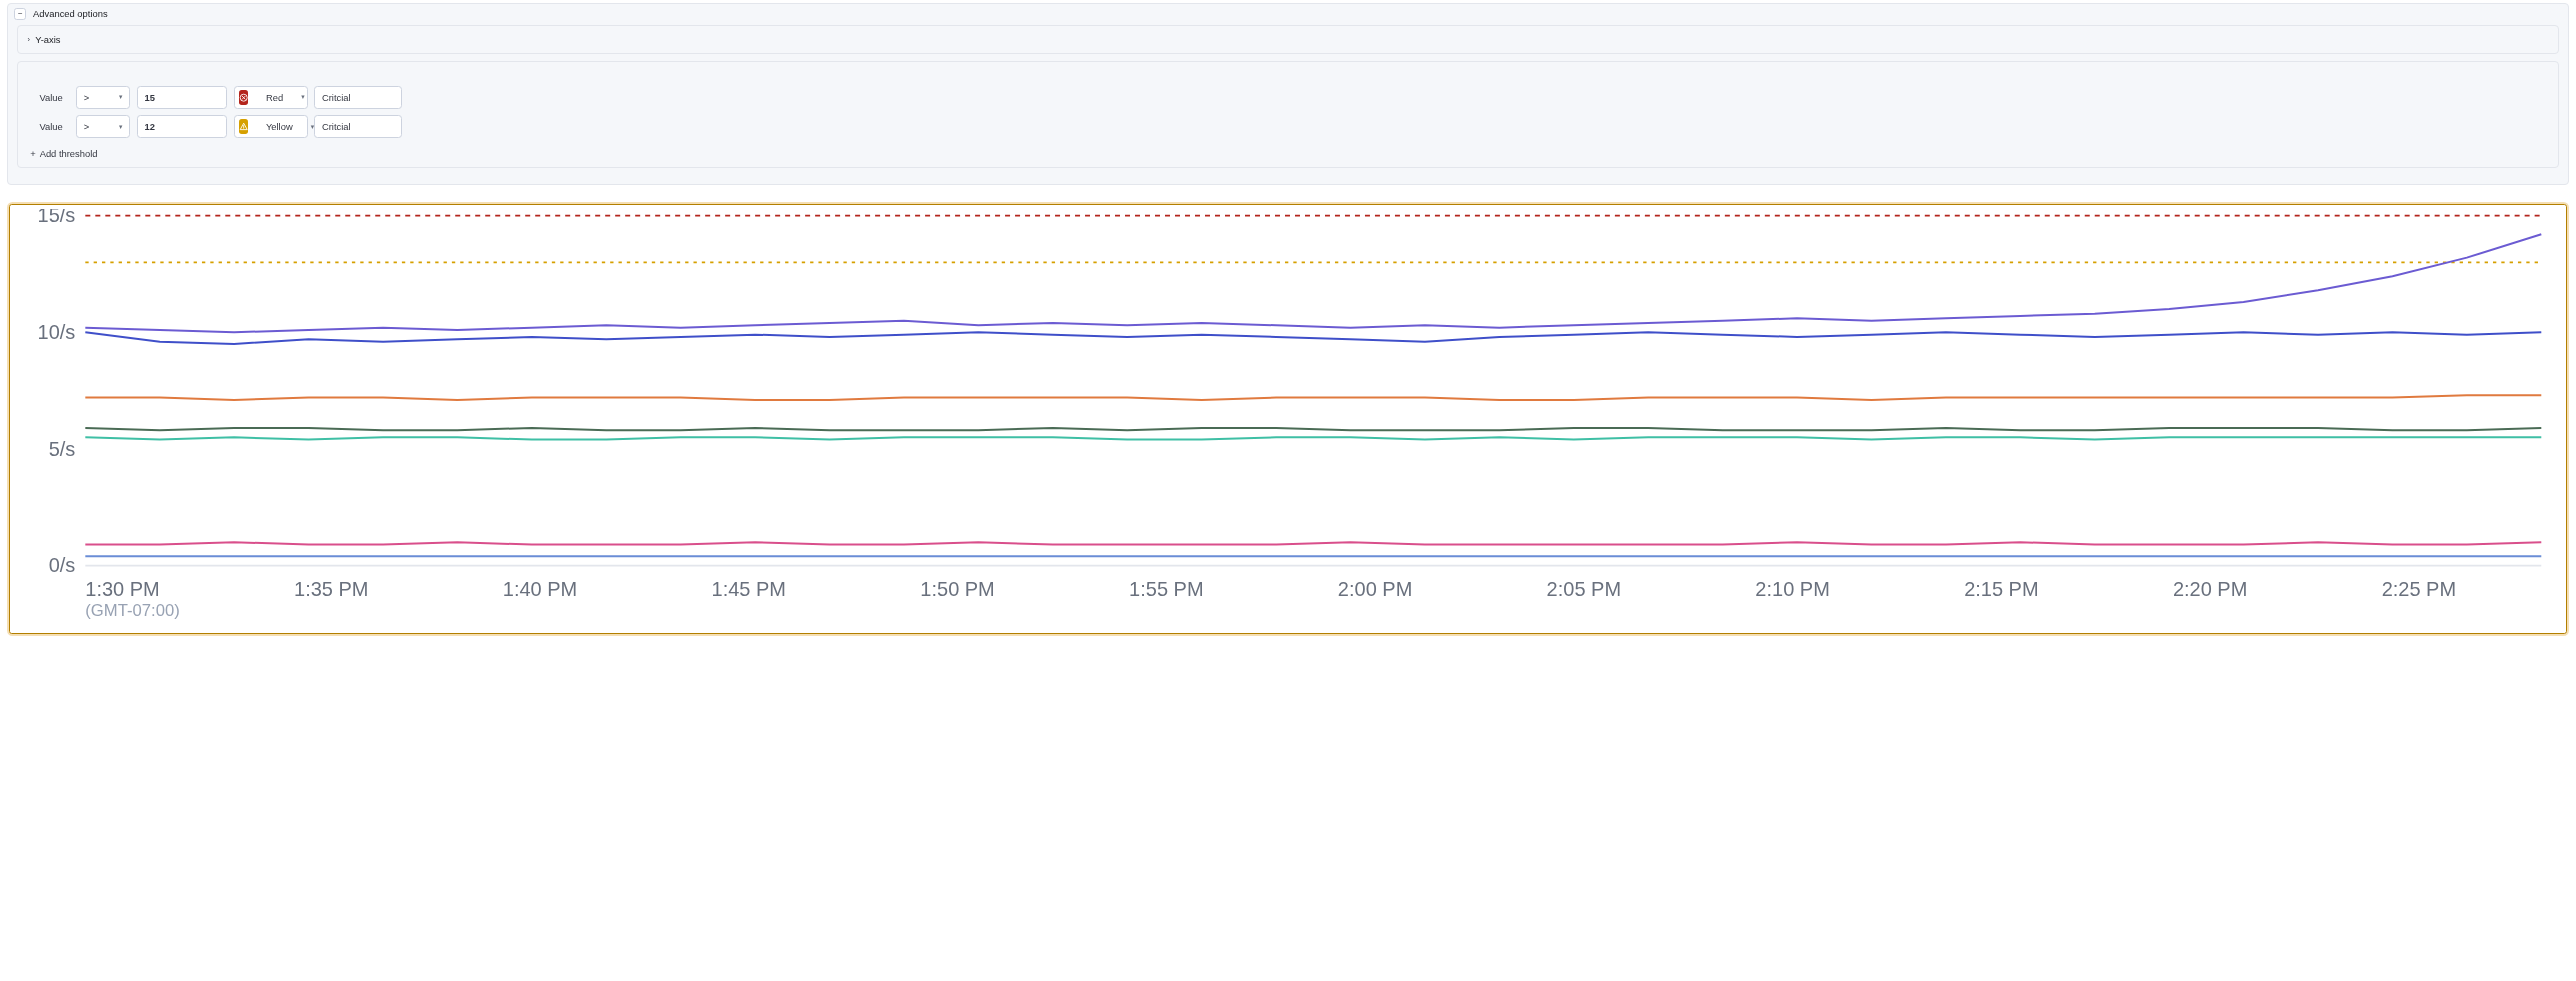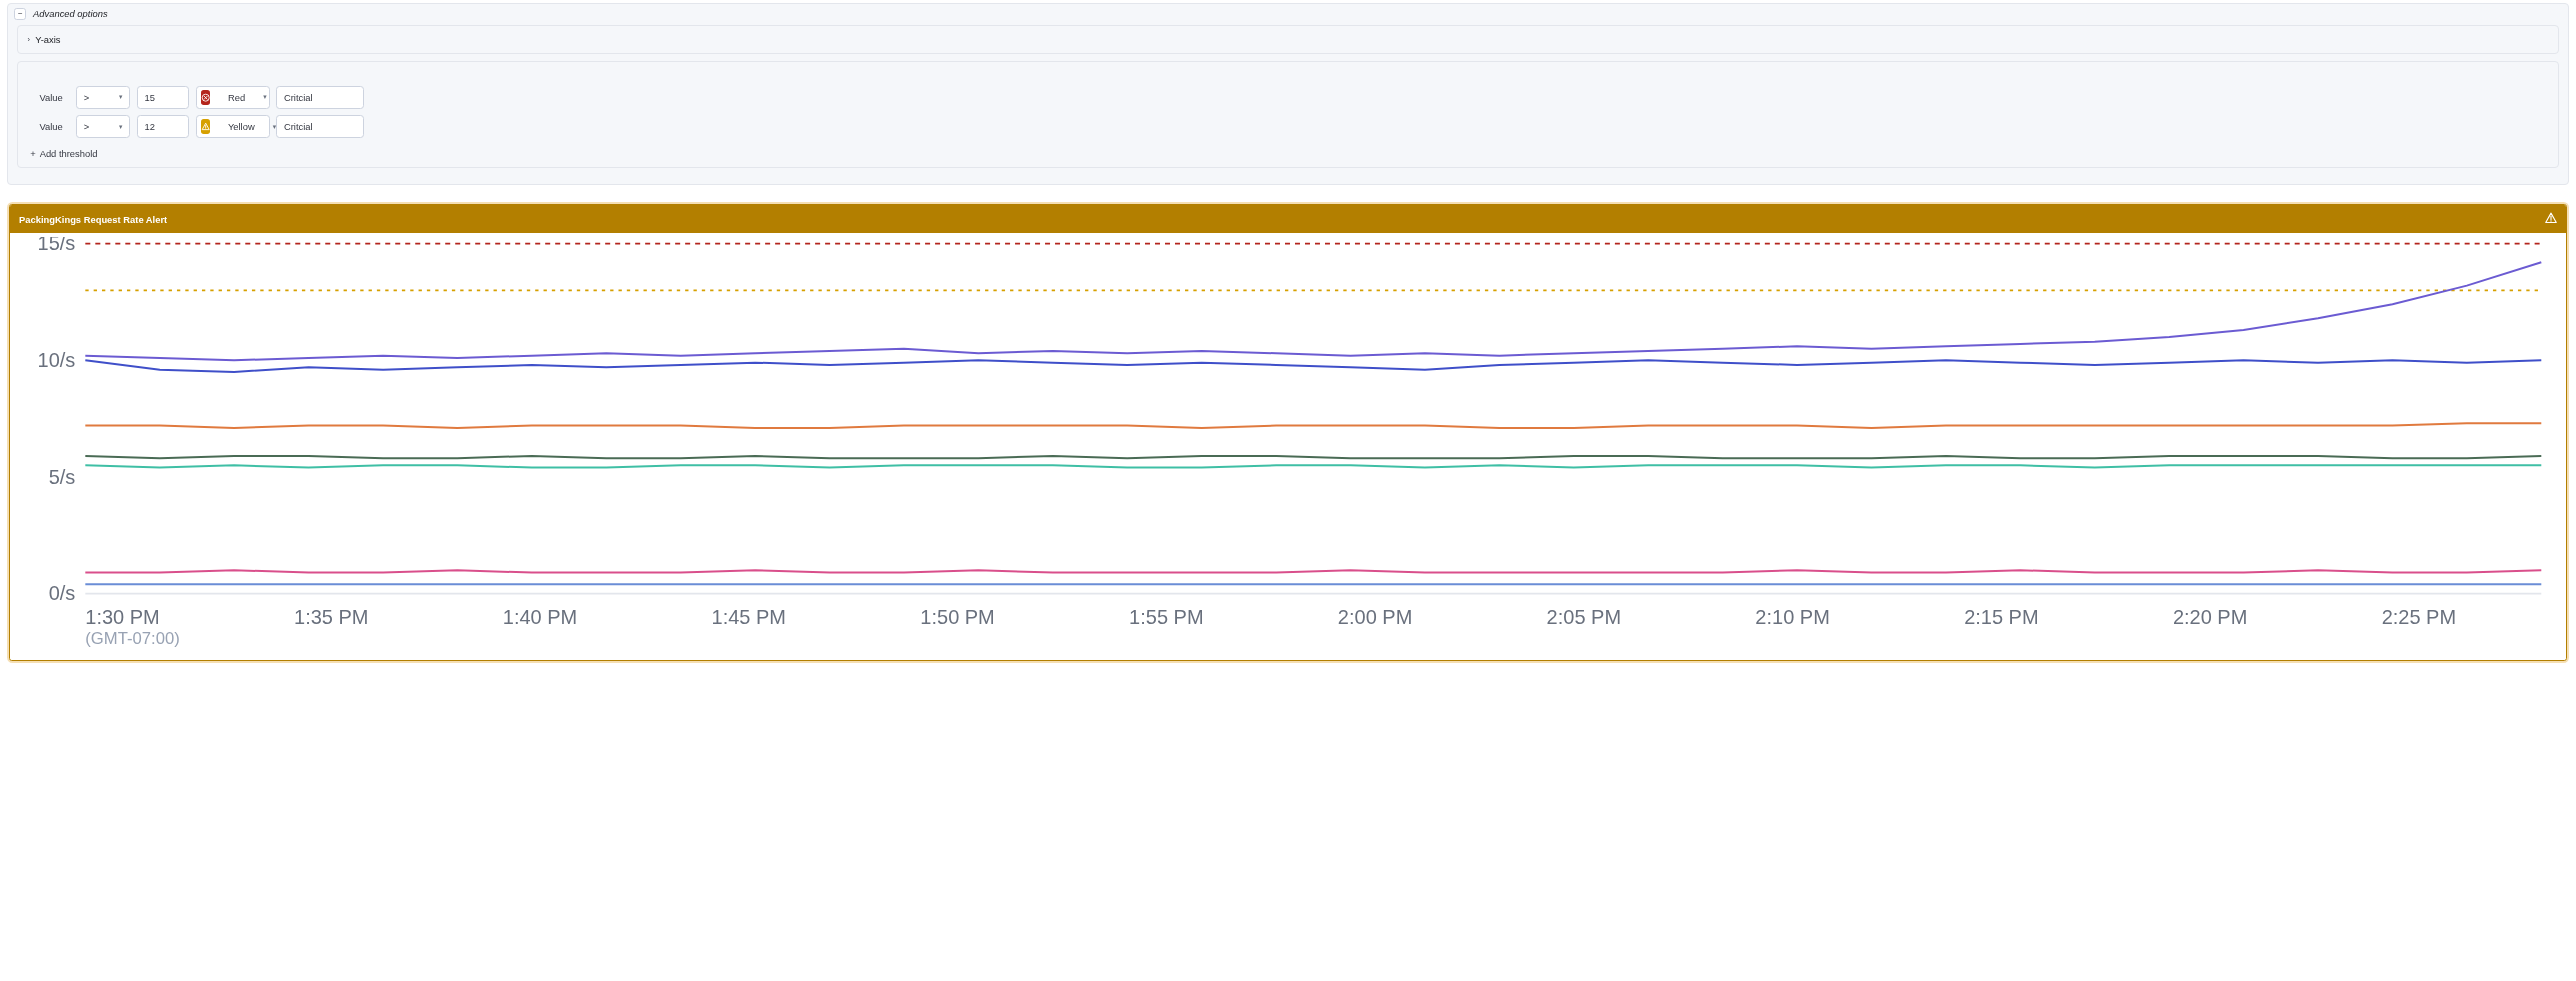--- a/index.html
+++ b/index.html
@@ -27,21 +27,21 @@
   .collapse-btn {
     width: 12px; height: 12px;
     display: inline-flex; align-items: center; justify-content: center;
     border: 0.7px solid #cdd3df;
     border-radius: 2.7px;
     background: #fff;
     font-size: 8px;
     line-height: 1;
     color: #343741;
   }
-  .panel-title { font-weight: 400; color: #1a1c21; font-style: italic; }
+  .panel-title { font-weight: 400; color: #1a1c21; }
   .subsection {
     background: #f5f7fa;
     border: 0.7px solid #e3e6ec;
     border-radius: 4px;
     margin: 0 9.4px 6.7px 9.4px;
     padding: 8px 9.4px;
   }
   .sub-header {
     display: flex; align-items: center; gap: 5.4px;
     font-weight: 400;
@@ -60,21 +60,21 @@
     border: 0.7px solid #cdd3df;
     border-radius: 3.4px;
     height: 23px;
     display: inline-flex;
     align-items: center;
     padding: 0 6.7px;
     font-size: 9.4px;
     color: #343741;
   }
   .select { width: 54px; justify-content: space-between; }
-  .num-input { width: 52px; }
+  .num-input { width: 90px; font-weight: bold; }
   .color-select { width: 74px; justify-content: flex-start; gap: 18px; position: relative; padding-left:4px;}
   .color-select .chev-d { margin-left:auto; }
   .swatch {
     width: 15px; height: 15px;
     border-radius: 2.7px;
     display:inline-flex; align-items:center; justify-content:center;
   }
   .swatch.red { background:#b4251d; }
   .swatch.yellow { background:#d6a000; }
   .swatch svg { width:9.4px; height:9.4px; }
@@ -187,30 +187,20 @@
       <div class="add-threshold">
         <span class="plus">+</span>
         <span>Add threshold</span>
       </div>
     </div>
   </div>
 </div>
 
 <div class="widget-wrap">
   <div class="widget">
-    <div class="widget-header">
-      <span>PackingKings Request Rate Alert</span>
-      <span class="warn-icon">
-        <svg viewBox="0 0 16 16">
-            <path d="M8 1.5 L15 14 H1 Z" fill="none" stroke="#fff" stroke-width="1.5" stroke-linejoin="round"></path>
-            <line x1="8" y1="5.5" x2="8" y2="10" stroke="#fff" stroke-width="1.5" stroke-linecap="round"></line>
-            <circle cx="8" cy="12" r="0.9" fill="#fff"></circle>
-          </svg>
-      </span>
-    </div>
     <div class="chart-area">
       <svg id="chart-svg" class="chart-svg" viewBox="0 0 1520 250" preserveAspectRatio="none" style="font-size:14px">
           <line x1="38" x2="1512" y1="4" y2="4" class="grid-top"></line>
           <line x1="38" x2="1512" y1="31.999999999999993" y2="31.999999999999993" class="grid-mid"></line>
           <text x="32" y="218" class="yaxis-label">0/s</text>
           <text x="32" y="148.00000000000003" class="yaxis-label">5/s</text>
           <text x="32" y="78.00000000000001" class="yaxis-label">10/s</text>
           <text x="32" y="8" class="yaxis-label">15/s</text>
           <text x="38" y="232" class="xaxis-label">1:30 PM</text>
           <text x="163.29" y="232" class="xaxis-label">1:35 PM</text>

